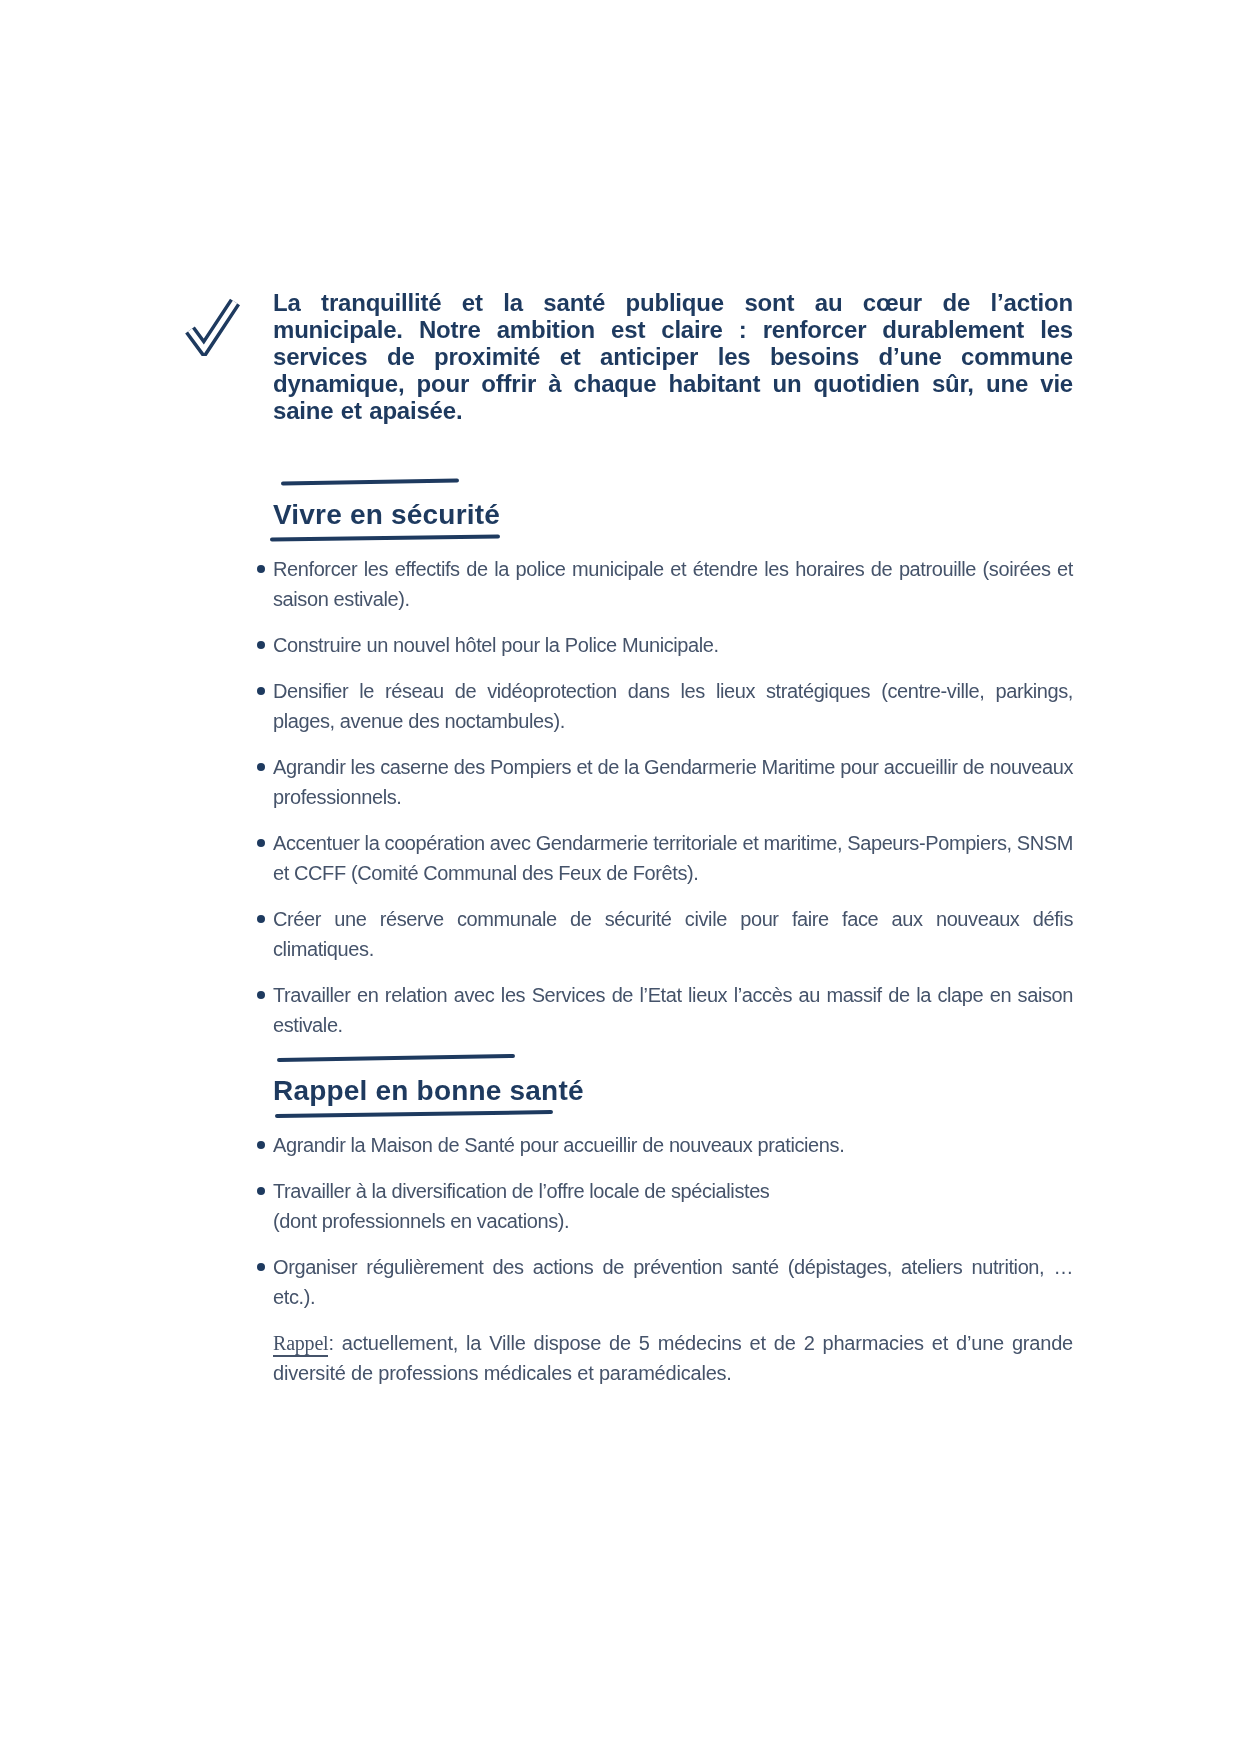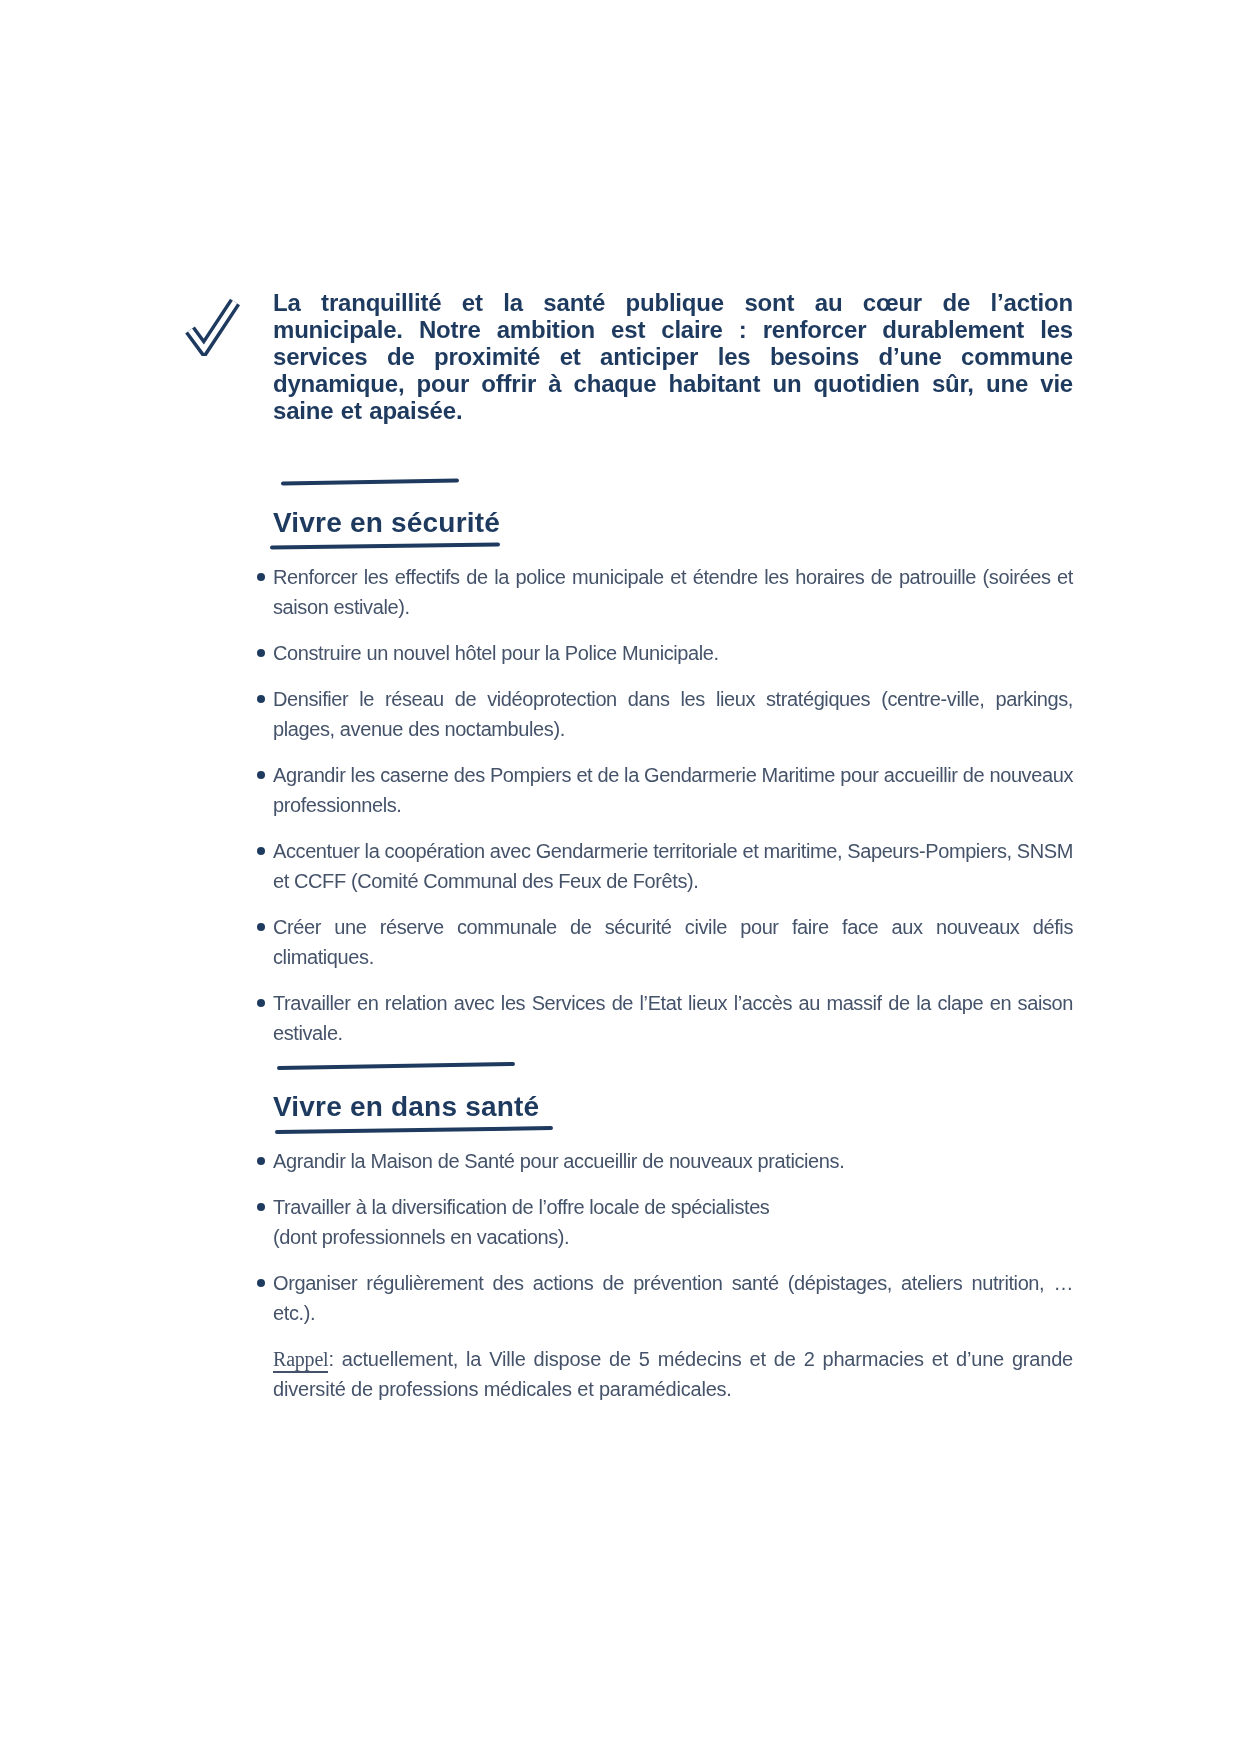--- a/index.html
+++ b/index.html
@@ -65,21 +65,21 @@
     margin-left:-3px;
     transform:rotate(-0.8deg);
   }
   .rule-bottom.w2{width:278px;margin-left:2px;}
   .section-title{
     font-size:28px;
     line-height:38px;
     font-weight:700;
     color:var(--navy);
     letter-spacing:0.2px;
-    padding:20px 6px 2px 0;
+    padding:12px 6px 2px 0;
   }
   .bullets{
     list-style:none;
     margin-top:14px;
   }
   .bullets li{
     position:relative;
     margin-bottom:16px;
   }
   .dot{
@@ -163,21 +163,21 @@
         <li>
           <span class="dot"></span>
           <p class="btext">Travailler en relation avec les Services de l’Etat lieux l’accès au massif de la clape en saison estivale.</p>
         </li>
       </ul>
     </section>
 
     <section>
       <div class="section-heading sante">
         <div class="rule rule-top w2"></div>
-        <h2 class="section-title">Vivre en dans santé</h2>
+        <h2 class="section-title">Rappel en bonne santé</h2>
         <div class="rule rule-bottom w2"></div>
       </div>
       <ul class="bullets">
         <li>
           <span class="dot"></span>
           <p class="btext">Agrandir la Maison de Santé pour accueillir de nouveaux praticiens.</p>
         </li>
         <li>
           <span class="dot"></span>
           <p class="btext">Travailler à la diversification de l’offre locale de spécialistes

